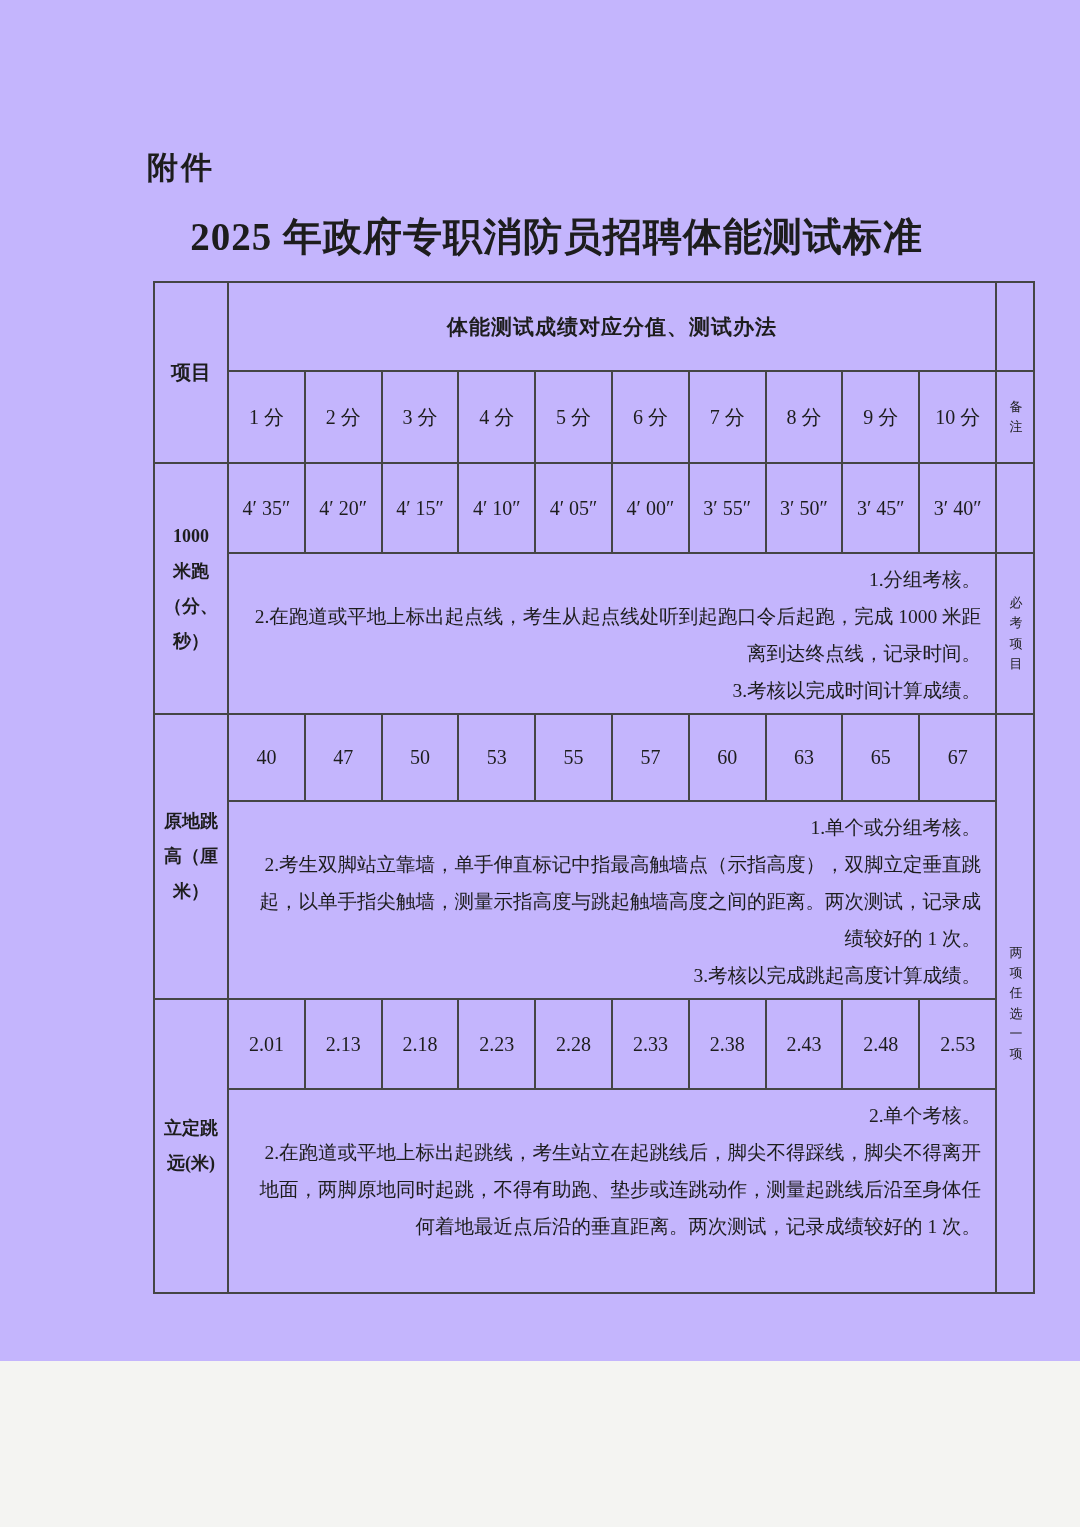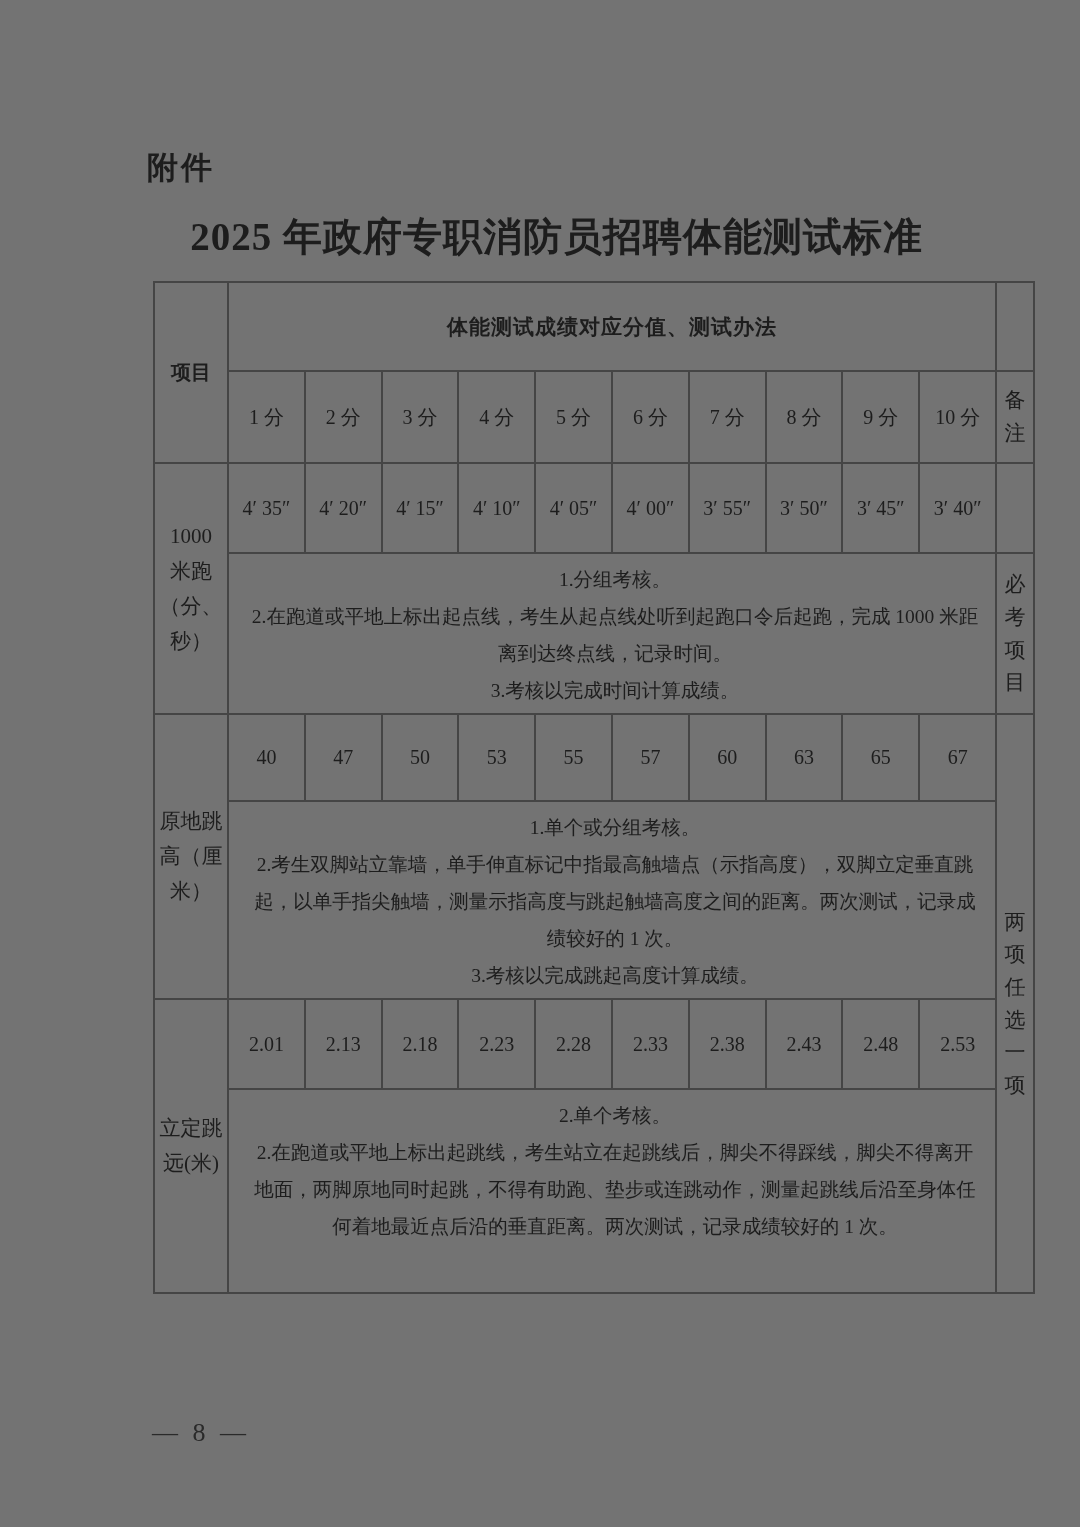--- a/index.html
+++ b/index.html
@@ -1,22 +1,22 @@
 <!DOCTYPE html>
 <html><head>
 <meta charset="utf-8">
 <style>
   * { margin: 0; padding: 0; box-sizing: border-box; }
   html, body { background: #f4f4f2; }
   body { font-family: "Liberation Serif", "DejaVu Serif", serif; color: #1d1d1d; }
   .page {
     position: relative;
-    width: 1080px; height: 1527px;
+    width: 1080px; height: 1361px;
     margin: 0 auto;
-    background: #737373;
+    background: #c4b5fd;
     overflow: hidden;
   }
   .attachment {
     position: absolute; left: 147px; top: 147px;
     font-family: "Liberation Sans", sans-serif;
     font-size: 31px; font-weight: 600; letter-spacing: 3px;
   }
   .doc-title {
     position: absolute; left: 0; top: 210px; width: 100%;
     text-align: center;
@@ -40,32 +40,32 @@
   tr.r1 { height: 89px; }
   tr.r2 { height: 92px; margin-left: 24px; }
   tr.r3 { height: 90px; }
   tr.r4 { height: 151px; }
   tr.r5 { height: 87px; }
   tr.r6 { height: 157px; }
   tr.r7 { height: 90px; }
   tr.r8 { height: 204px; }
   .bold { font-weight: bold; }
   td.main-header { font-weight: bold; font-size: 21px; letter-spacing: 1px; }
-  td.item-cell { font-weight: normal; font-size: 21px; line-height: 35px; }
+  td.item-cell { font-weight: bold; font-size: 18px; line-height: 35px; }
   td.notes-cell {
-    text-align: center; vertical-align: top;
+    text-align: right; vertical-align: top;
     padding: 7px 14px 4px 20px;
     font-size: 19.5px; line-height: 37px;
   }
   td.notes-cell p { margin: 0; }
   .vtext {
     width: 1.15em; margin: 0 auto;
     word-break: break-all;
-    line-height: 1.55; font-size: 21px;
-    text-align: center;
+    line-height: 1.55; font-size: 13px;
+    text-align: right;
   }
   .page-number {
     position: absolute; left: 152px; top: 1418px;
     font-size: 26px; letter-spacing: 4px; color: #2a2a2a;
   }
 </style>
 </head>
 <body>
 
 <div class="page">

